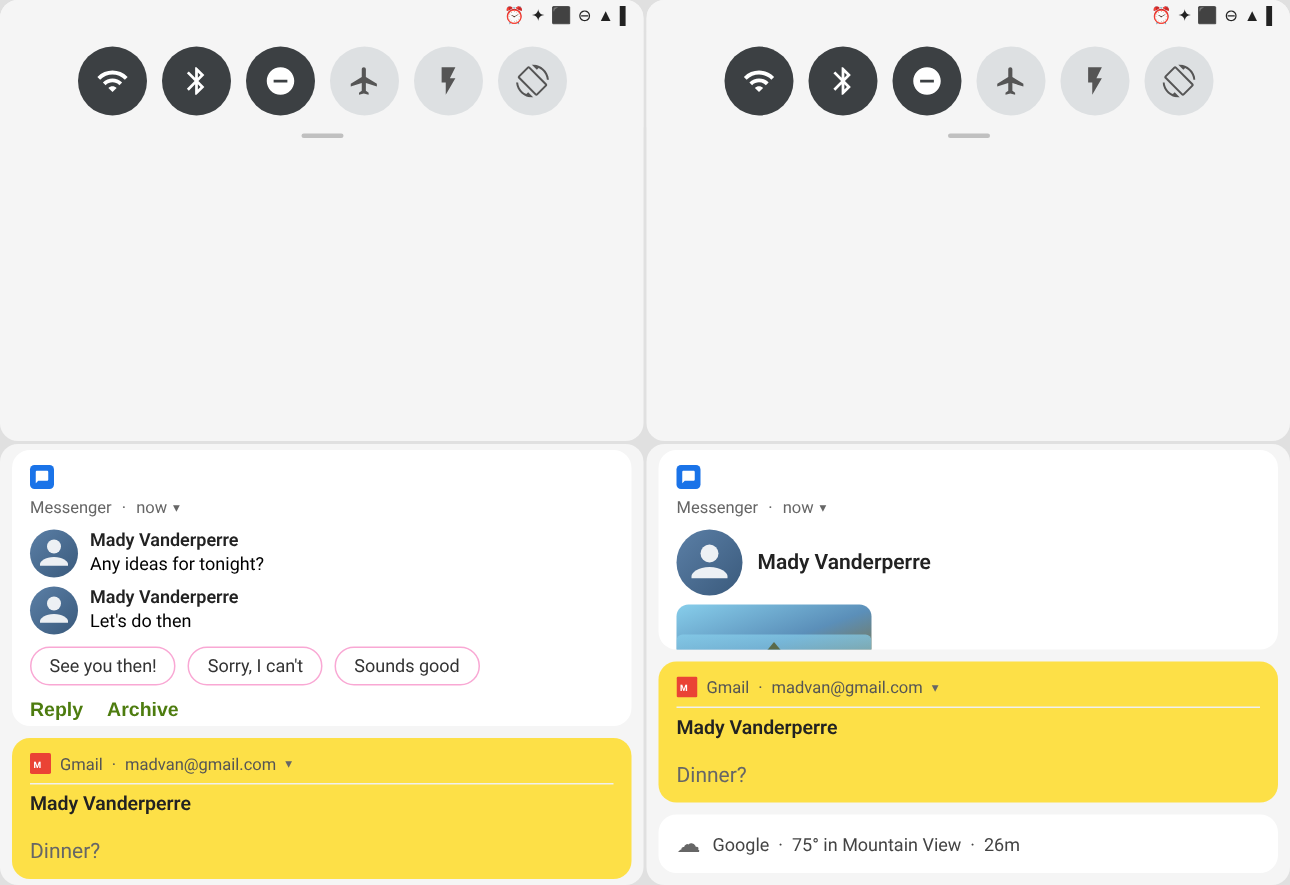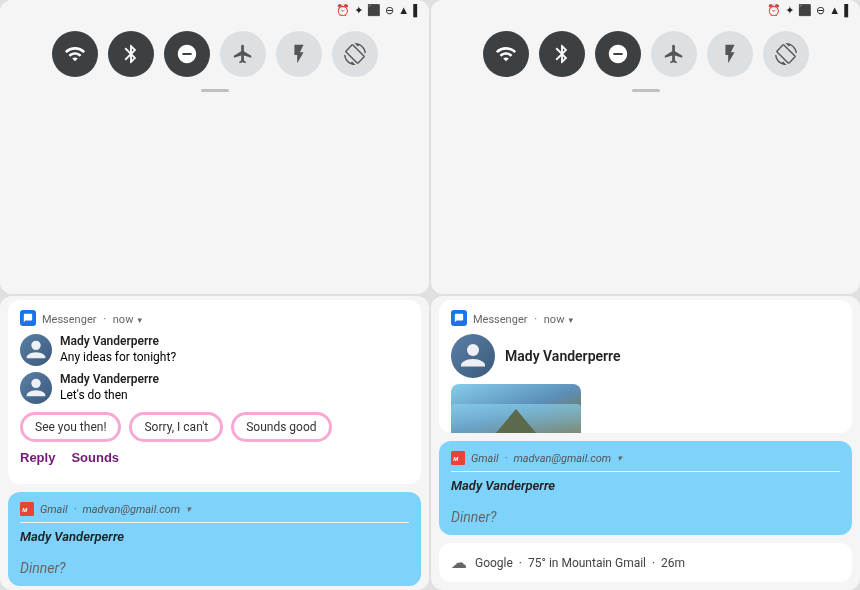--- a/index.html
+++ b/index.html
@@ -69,23 +69,24 @@
       background: #fff;
       margin: 4px 8px 4px;
       border-radius: 12px;
       padding: 10px 12px;
       flex: 1;
       overflow: hidden;
     }
 
     .notif-header {
       display: flex;
-      align-items: flex-end;
+      align-items: flex-start;
       gap: 6px;
       margin-bottom: 8px;
+      flex-direction: column;
     }
     .notif-app-icon {
       width: 16px;
       height: 16px;
       background: #1a73e8;
       border-radius: 3px;
       display: flex;
       align-items: center;
       justify-content: center;
       flex-shrink: 0;
@@ -133,52 +134,51 @@
     }
 
     
     .quick-replies {
       display: flex;
       gap: 8px;
       margin: 8px 0;
       flex-wrap: nowrap;
     }
     .qr-chip {
-      border: 3px solid #f9a8d4;
+      border: 1px solid #f9a8d4;
       border-radius: 20px;
       padding: 5px 12px;
       font-size: 12px;
       color: #333;
       background: #fff;
       white-space: nowrap;
     }
 
     
     .notif-actions {
       display: flex;
       gap: 16px;
       margin-top: 4px;
     }
     .action-btn {
       font-size: 13px;
       font-weight: 600;
-      color: #701a75;
+      color: #4d7c0f;
       background: none;
       border: none;
       cursor: pointer;
       padding: 0;
     }
 
     
     .gmail-card {
-      background: #7dd3fc;
+      background: #fde047;
       margin: 4px 8px 4px;
       border-radius: 12px;
       padding: 10px 12px;
-      font-style: italic;
     }
     .gmail-header {
       display: flex;
       align-items: center;
       gap: 6px;
       margin-bottom: 6px;
       padding-bottom: 6px;
       border-bottom: 1px solid #f0f0f0;
     }
     .gmail-sender {
@@ -404,21 +404,21 @@
     </div>
 
     <div class="quick-replies">
       <div class="qr-chip">See you then!</div>
       <div class="qr-chip">Sorry, I can't</div>
       <div class="qr-chip">Sounds good</div>
     </div>
 
     <div class="notif-actions">
       <button class="action-btn">Reply</button>
-      <button class="action-btn">Sounds</button>
+      <button class="action-btn">Archive</button>
     </div>
   </div>
 
   <div class="gmail-card">
     <div class="gmail-header">
       <svg width="14" height="14" viewBox="0 0 24 24">
         <rect width="24" height="24" rx="2" fill="#EA4335"></rect>
         <text x="4" y="17" font-size="10" fill="white" font-weight="bold">M</text>
       </svg>
       <span style="font-size:11px;color:#555;">Gmail</span>
@@ -478,18 +478,18 @@
     <div class="gmail-sender">Mady Vanderperre</div>
     <div class="gmail-subject">Dinner?</div>
   </div>
 
   <div class="weather-card">
     <span class="weather-icon">☁</span>
     <span class="weather-text">
       <span>Google</span>
       &nbsp;·&nbsp;
       <span>75°</span> in
-      <span>Mountain Gmail</span>
+      <span>Mountain View</span>
       &nbsp;·&nbsp;
       <span>26m</span>
     </span>
   </div>
 </div>
 
 </body></html>

